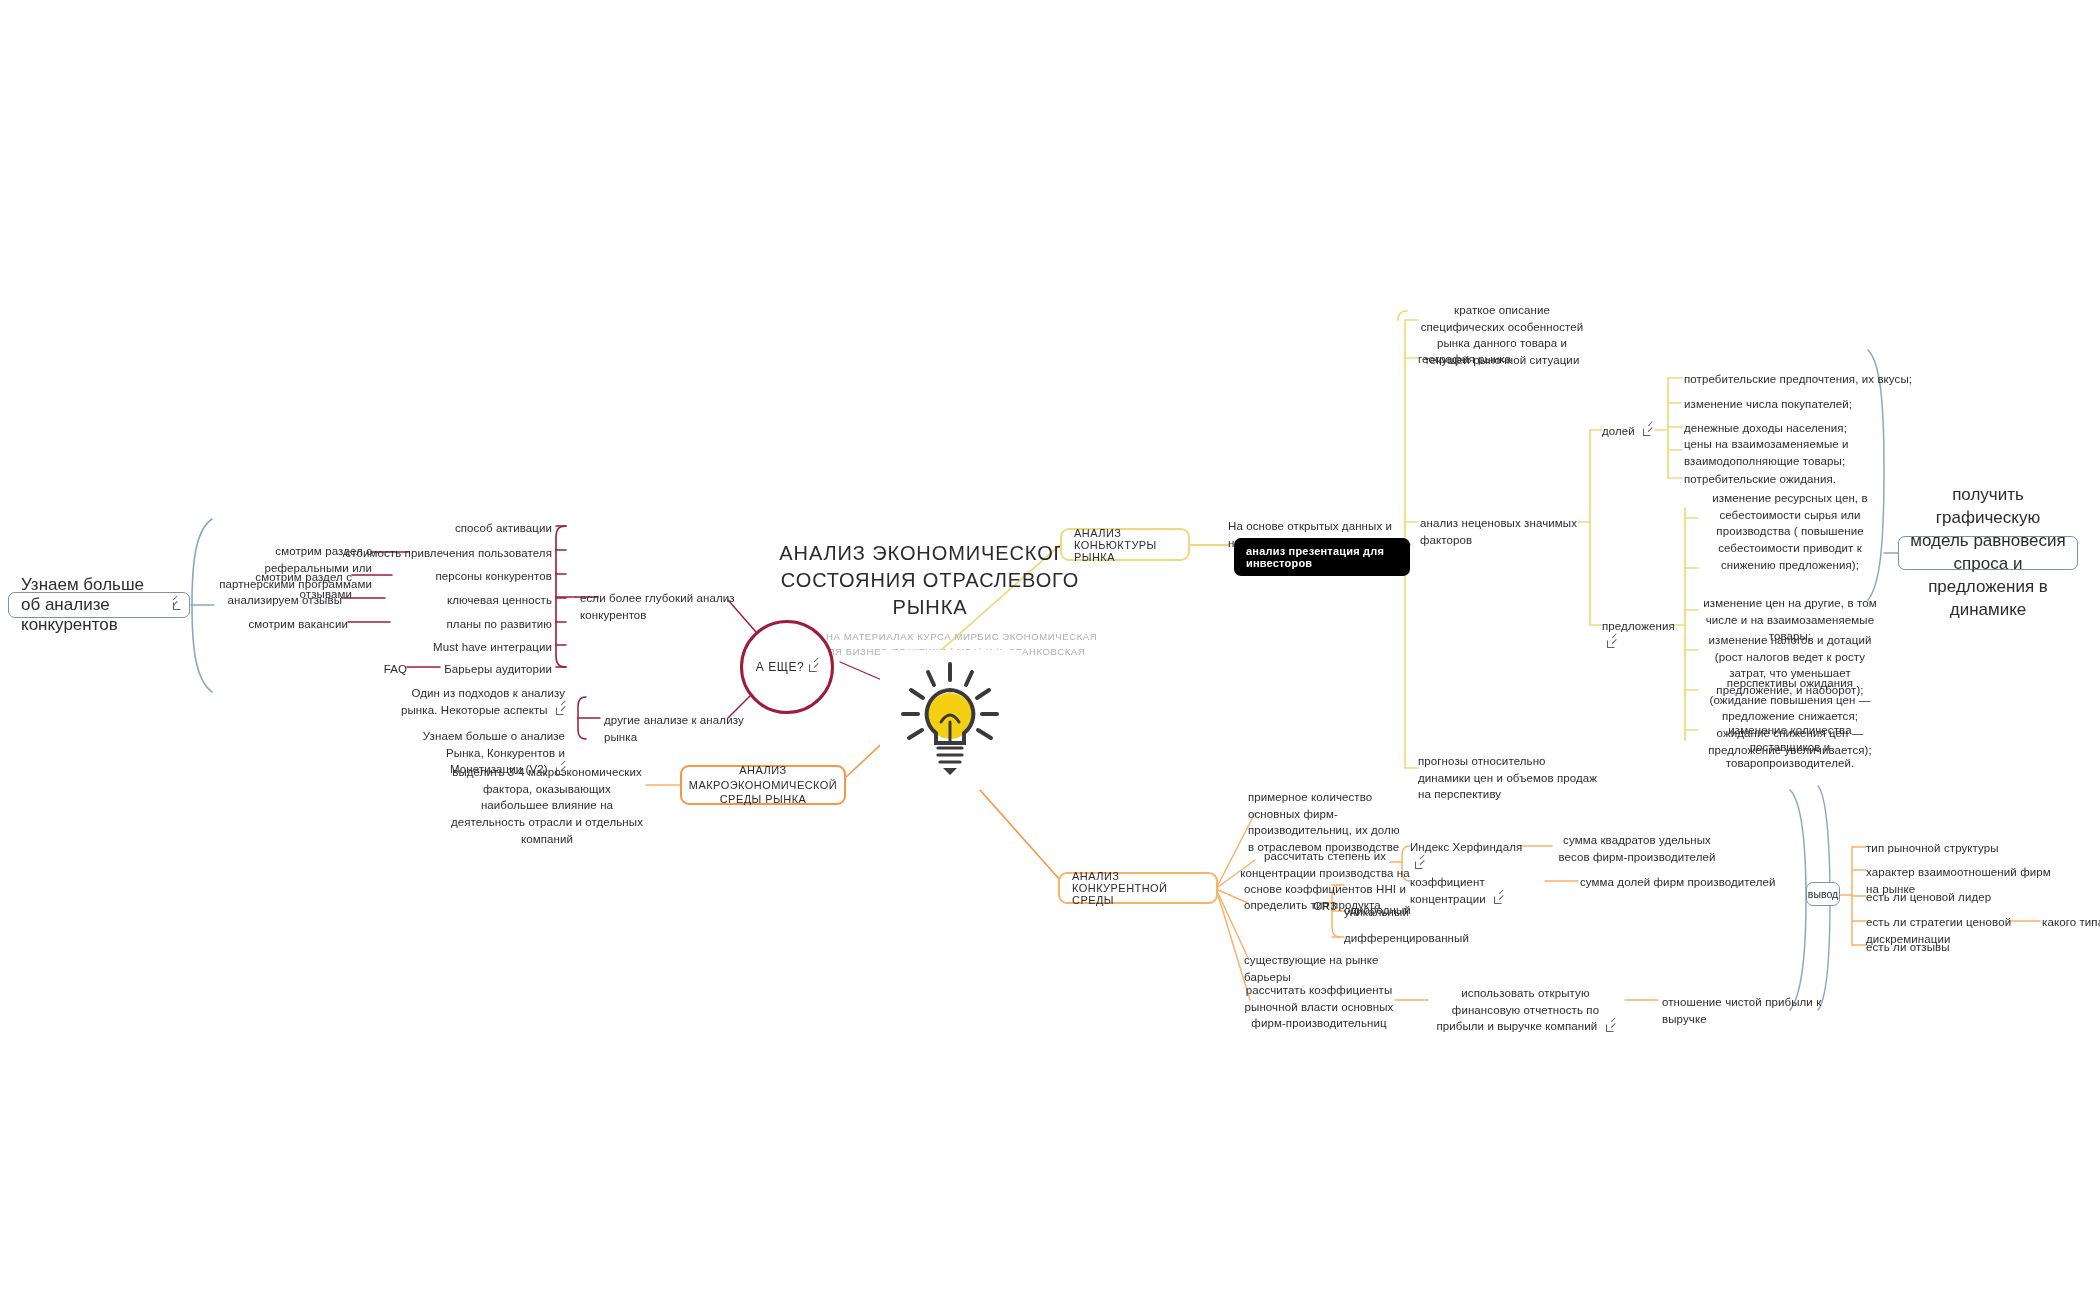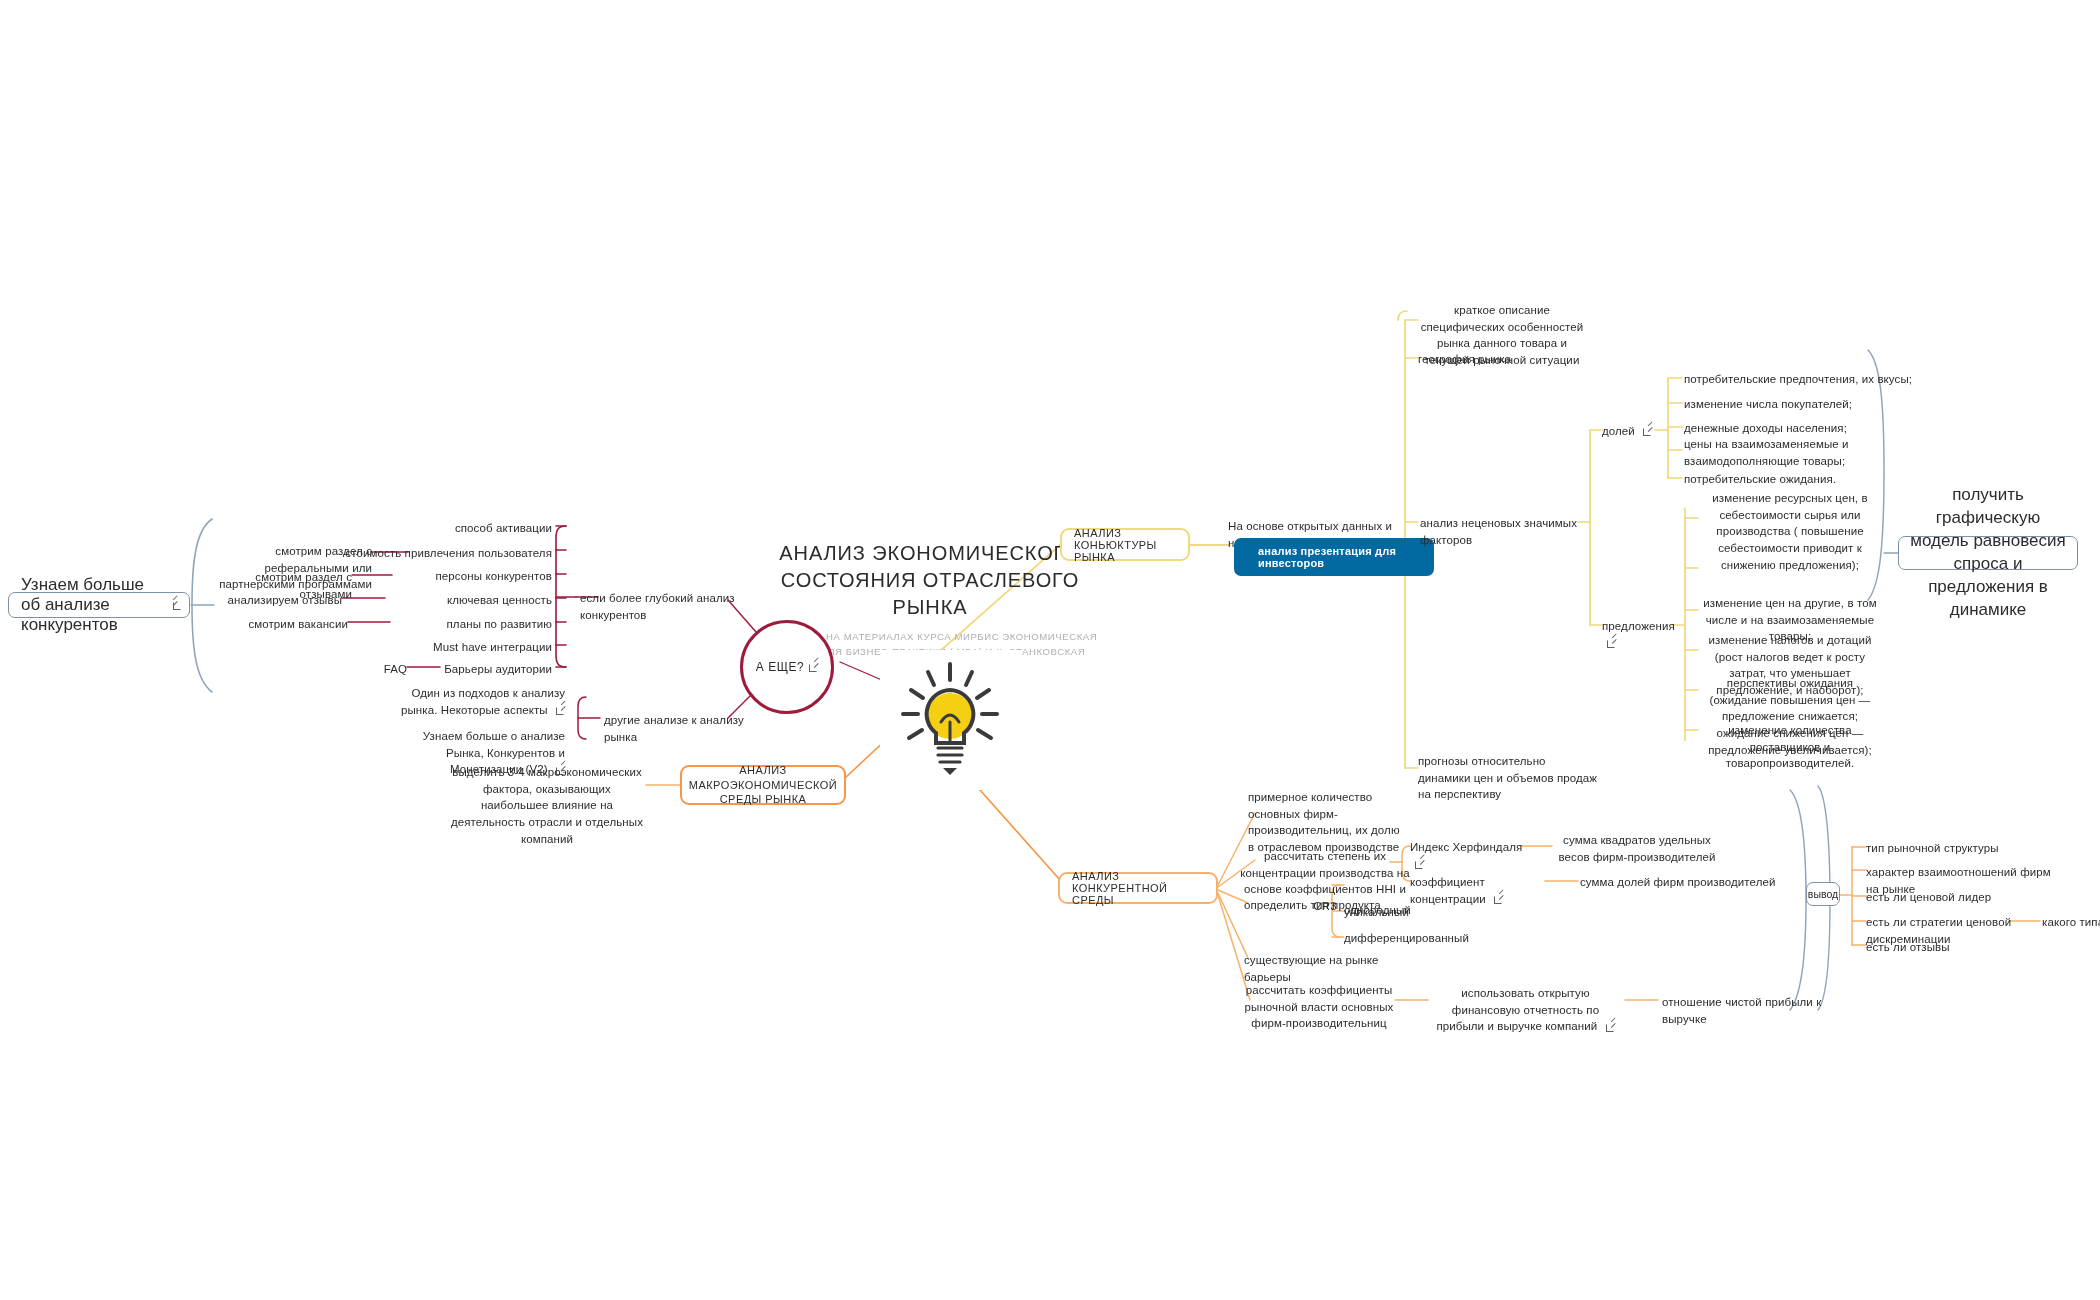--- a/index.html
+++ b/index.html
@@ -10,22 +10,22 @@
   .txt{position:absolute;font-size:11.5px;line-height:1.45;color:#2c2c30;letter-spacing:.1px;}
   .txt.r{text-align:right;}
   .txt.c{text-align:center;}
   .txt.l{text-align:left;}
   .pill{position:absolute;box-sizing:border-box;border:2px solid #f0d87c;border-radius:9px;
         background:#fff;display:flex;align-items:center;justify-content:center;
         font-size:11px;letter-spacing:.45px;color:#2c2c30;padding:6px 12px;}
   .pill.orange{border-color:#f79646;border-width:2.5px;line-height:1.35;text-align:center;}
   .pill.orange-thin{border-color:#f7b26a;border-width:2.5px;}
   .pill.blue{border:1.2px solid #7b92a8;border-radius:7px;font-size:17px;letter-spacing:0;}
-  .badge{position:absolute;background:#0369a1;color:#fff;border-radius:7px;font-size:11px;
-         font-weight:bold;padding:6px 24px;display:flex;align-items:center;justify-content:center;letter-spacing:.2px;}
+  .badge{position:absolute;background:#000000;color:#fff;border-radius:7px;font-size:11px;
+         font-weight:bold;padding:6px 12px;display:flex;align-items:center;justify-content:center;letter-spacing:.2px;}
   .circle{position:absolute;border:3px solid #9e1b3c;border-radius:50%;
           display:flex;align-items:center;justify-content:center;background:#fff;
           font-size:12px;letter-spacing:.5px;color:#2c2c30;}
   .title{position:absolute;text-align:center;}
   .title h1{margin:0;font-size:20px;font-weight:normal;letter-spacing:.9px;line-height:1.35;color:#2b2b2f;}
   .title p{margin:9px 0 0 0;font-size:9.6px;letter-spacing:.55px;line-height:1.55;color:#b0aeb2;}
   .extlink{display:inline-block;width:9px;height:9px;margin-left:5px;position:relative;vertical-align:middle;}
   .extlink::before{content:"";position:absolute;left:0;bottom:0;width:6px;height:6px;
         border:1.2px solid #5d5f66;border-top-color:transparent;border-right-color:transparent;}
   .extlink::after{content:"";position:absolute;right:0;top:0;width:6px;height:1.2px;background:#5d5f66;

